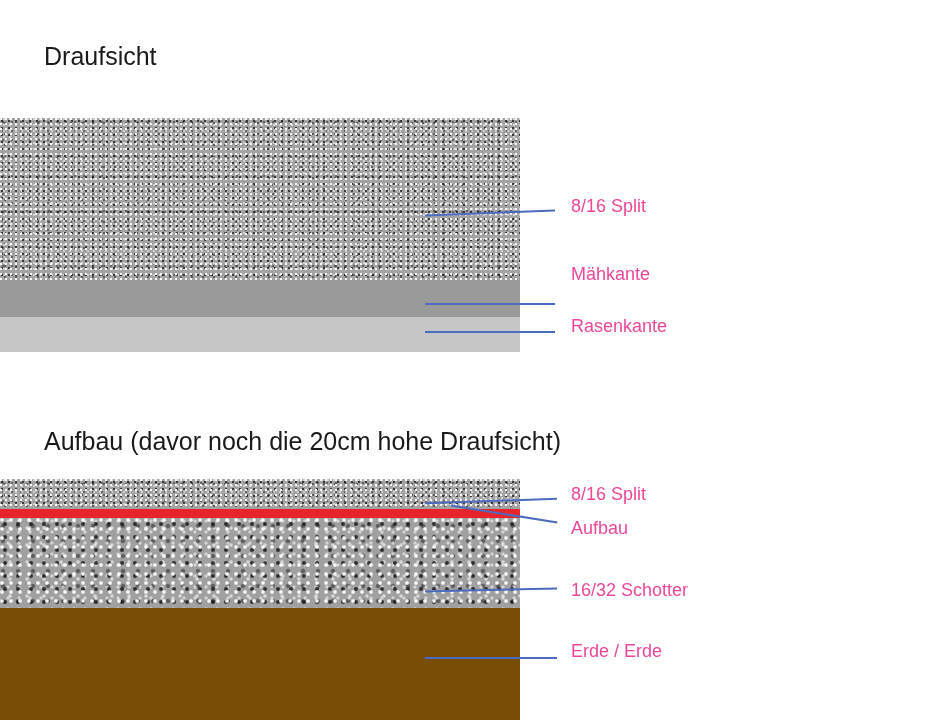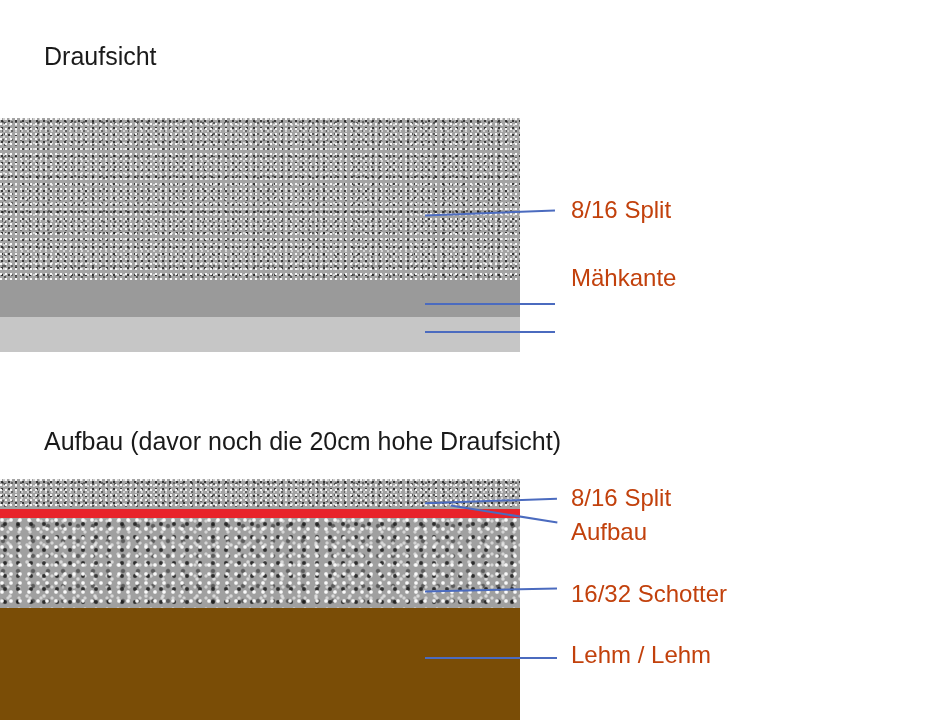--- a/index.html
+++ b/index.html
@@ -62,22 +62,22 @@
   }
 
   .solid-mid   { background-color: #9a9a9a; }
   .solid-light { background-color: #c6c6c6; }
   .soil        { background-color: #7a4d06; }
   .vlies       { background-color: #e8232a; }
 
   
   .label {
     position: absolute;
-    font-size: 24px;
-    color: #c2410c;
+    font-size: 18px;
+    color: #ec4899;
     white-space: nowrap;
   }
 
   
   .leader {
     position: absolute;
     height: 0;
     border-top: 2px solid #4b6bbf;
   }
 </style>
@@ -91,31 +91,32 @@
   <div class="layer gravel" style="top:118px; height:162px; width:520px;"></div>
   <div class="layer solid-mid" style="top:280px; height:37px; width:520px;"></div>
   <div class="layer solid-light" style="top:317px; height:35px; width:520px;"></div>
 
   <div class="leader" style="left:425px; top:212px; width:130px; transform:rotate(-2.2deg);"></div>
   <div class="leader" style="left:425px; top:303px; width:130px; transform:rotate(0deg);"></div>
   <div class="leader" style="left:425px; top:331px; width:130px; transform:rotate(0deg);"></div>
 
   <div class="label" style="left:571px; top:196px;">8/16 Split</div>
   <div class="label" style="left:571px; top:264px;">Mähkante</div>
+  <div class="label" style="left:571px; top:316px;">Rasenkante</div>
 
   <div class="section-title" id="title-aufbau">Aufbau (davor noch die 20cm hohe Draufsicht)</div>
 
   <div class="layer gravel" style="top:479px; height:30px; width:520px;"></div>
   <div class="layer vlies" style="top:509px; height:9px; width:520px;"></div>
   <div class="layer gravel coarse" style="top:518px; height:90px; width:520px;"></div>
   <div class="layer soil" style="top:608px; height:112px; width:520px;"></div>
 
   <div class="leader" style="left:425px; top:500px; width:132px; transform:rotate(-2.0deg);"></div>
   <div class="leader" style="left:450px; top:513px; width:108px; transform:rotate(9deg);"></div>
   <div class="leader" style="left:425px; top:589px; width:132px; transform:rotate(-1.3deg);"></div>
   <div class="leader" style="left:425px; top:657px; width:132px; transform:rotate(0deg);"></div>
 
   <div class="label" style="left:571px; top:484px;">8/16 Split</div>
   <div class="label" style="left:571px; top:518px;">Aufbau</div>
   <div class="label" style="left:571px; top:580px;">16/32 Schotter</div>
-  <div class="label" style="left:571px; top:641px;">Lehm / Lehm</div>
+  <div class="label" style="left:571px; top:641px;">Erde / Erde</div>
 
 </div>
 
 </body></html>

